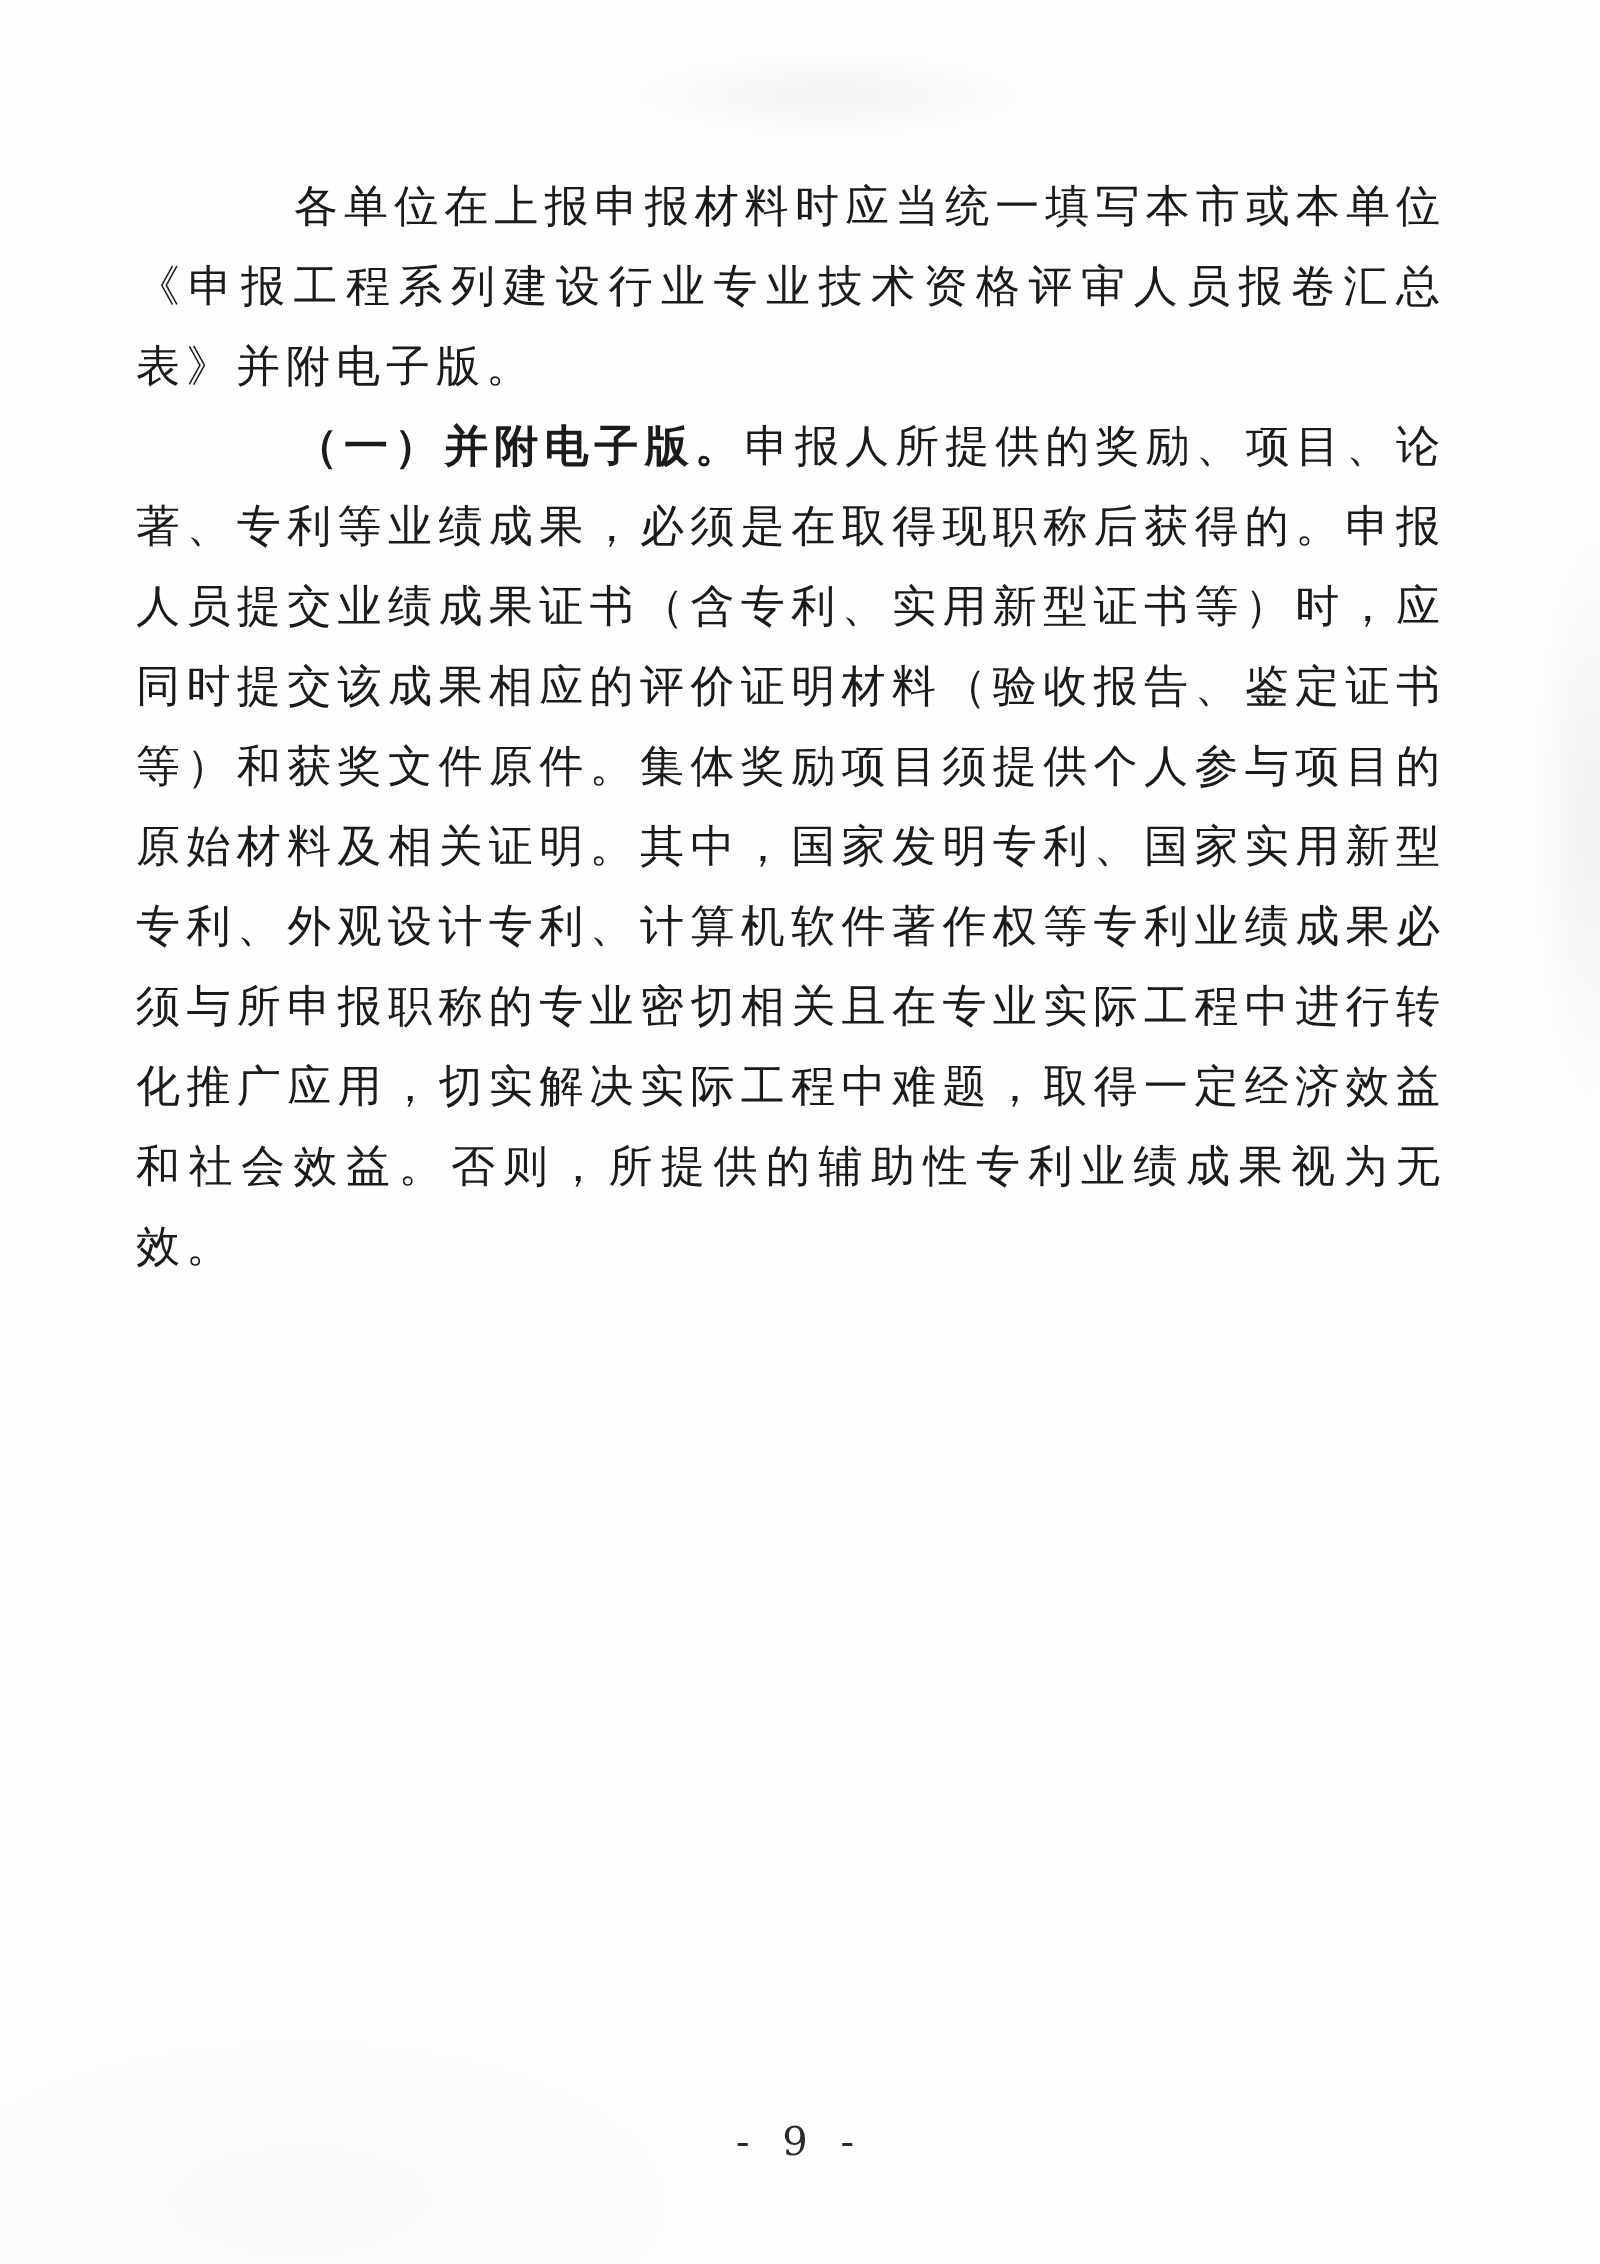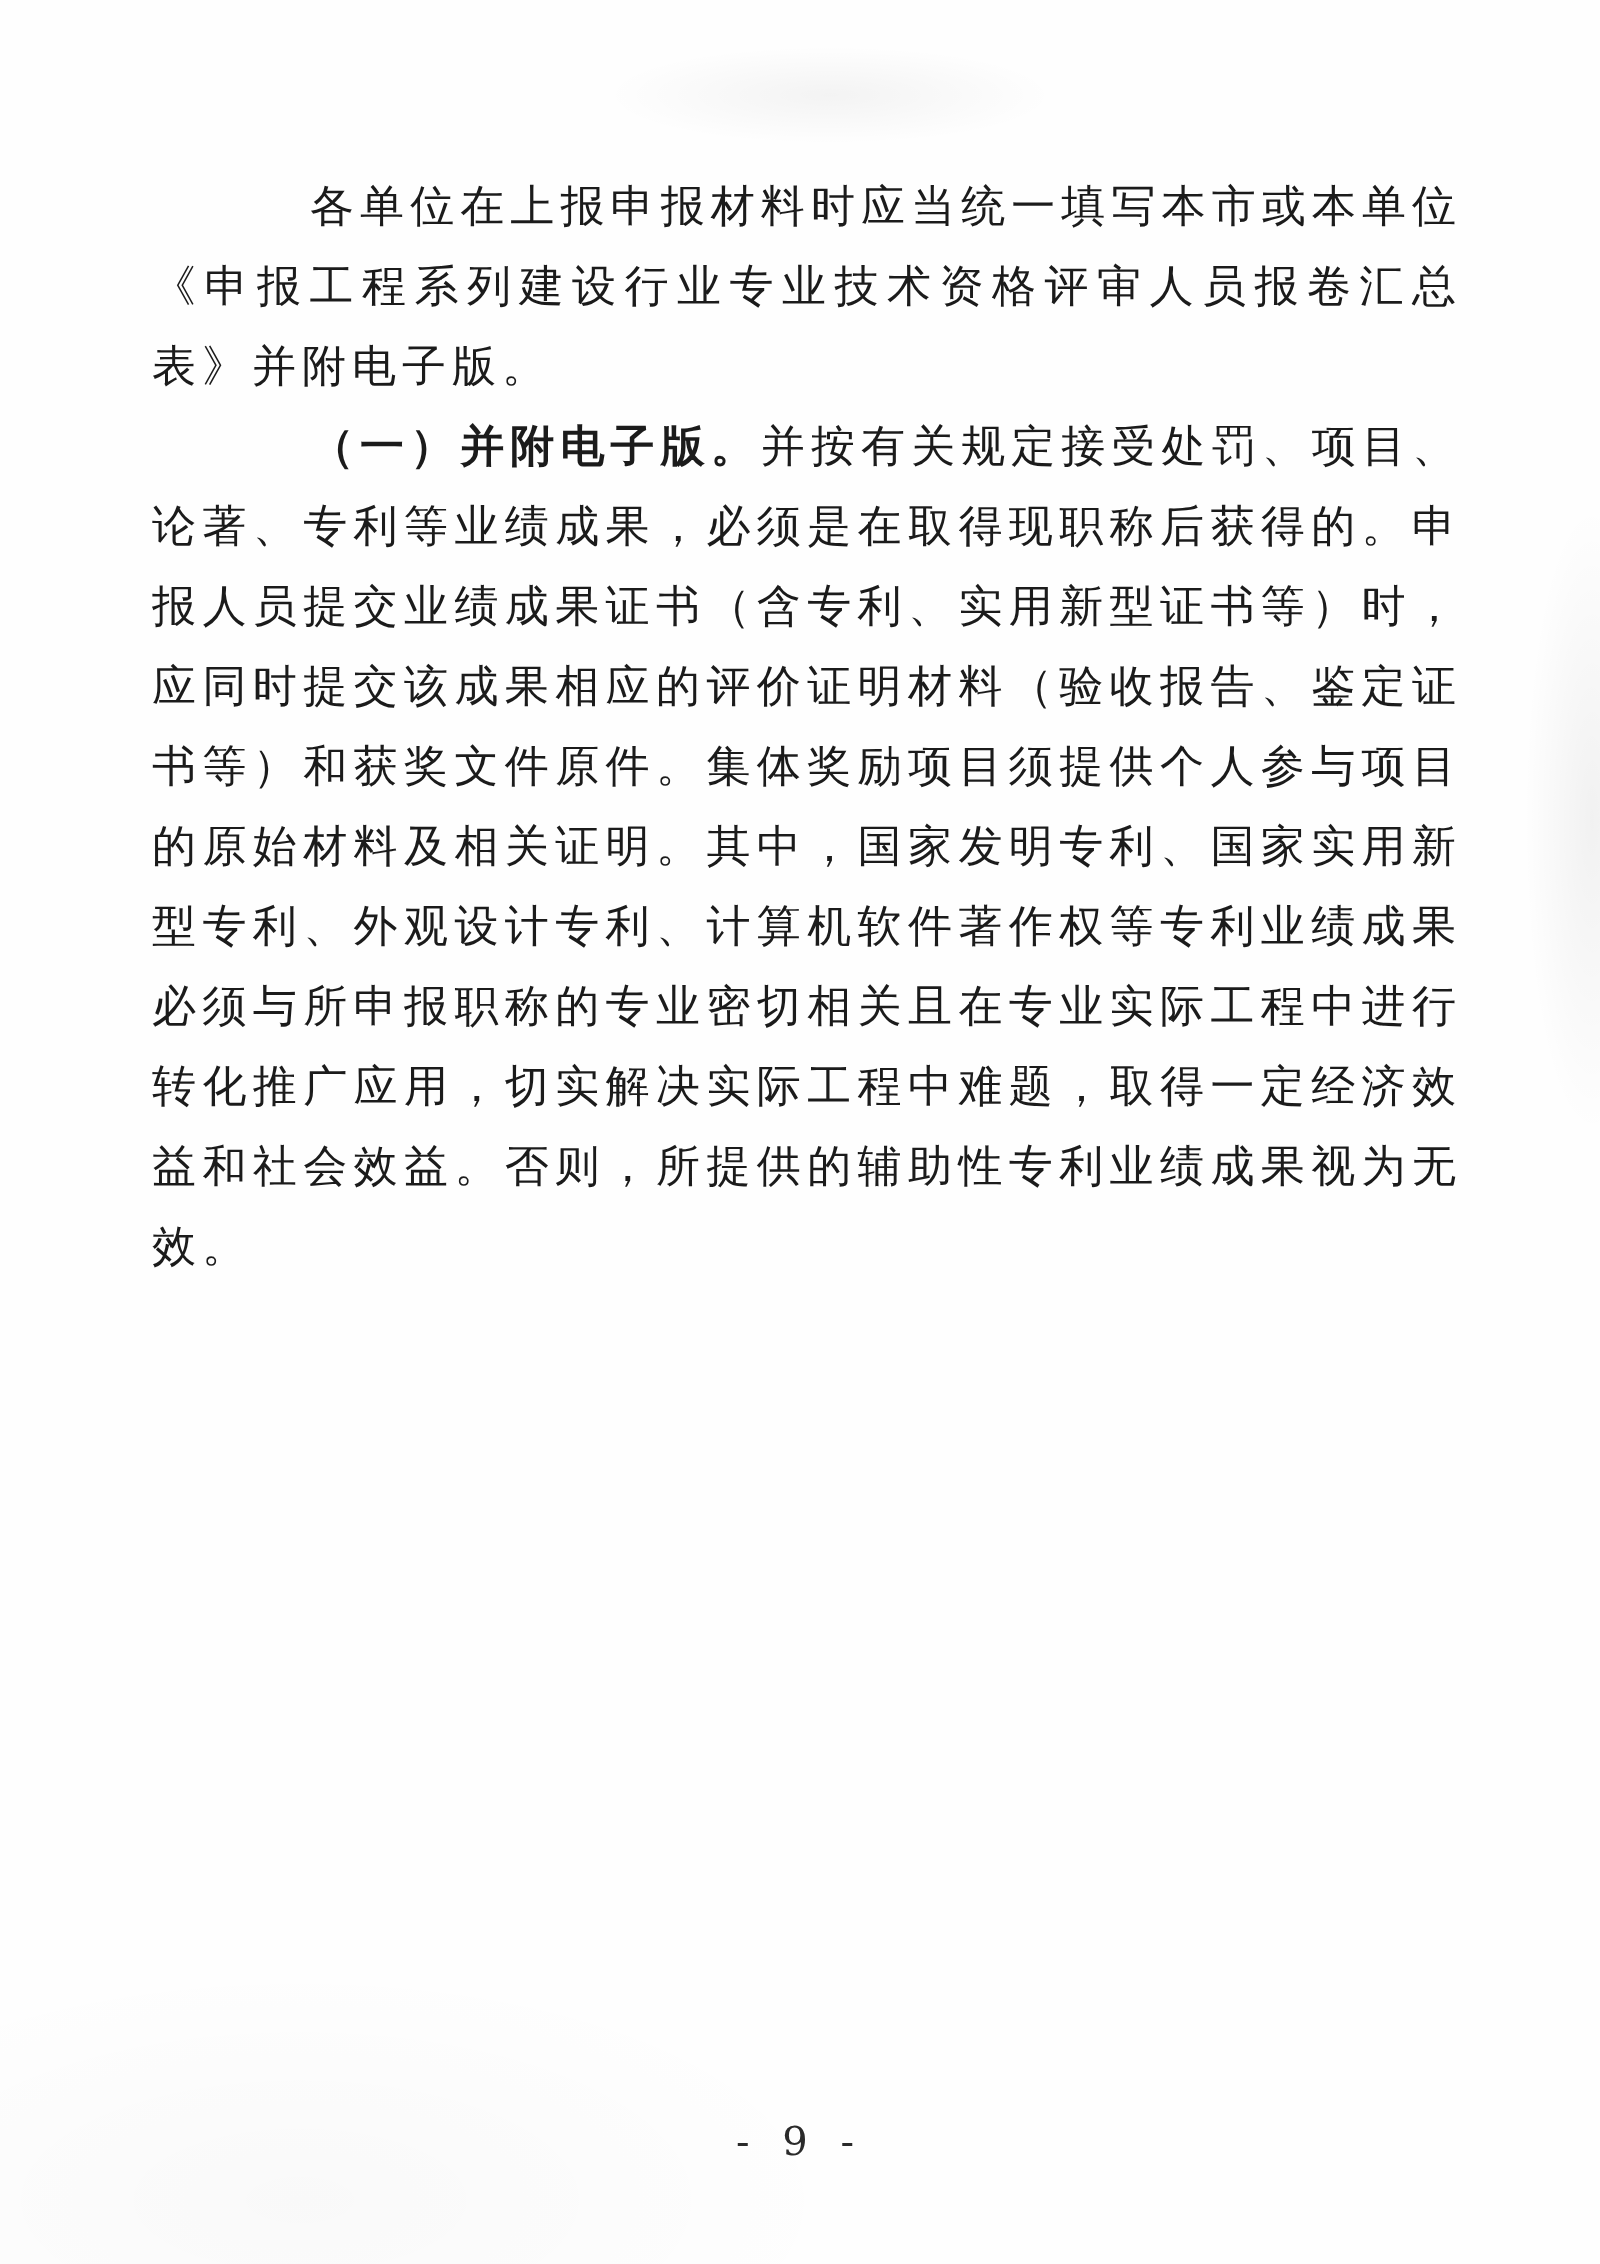--- a/index.html
+++ b/index.html
@@ -16,21 +16,21 @@
     font-family: "DejaVu Serif", serif;
     overflow: hidden;
     background:
       radial-gradient(ellipse 320px 70px at 830px 95px, rgba(0,0,0,0.045), rgba(0,0,0,0) 70%),
       radial-gradient(ellipse 90px 420px at 1592px 820px, rgba(0,0,0,0.05), rgba(0,0,0,0) 75%),
       radial-gradient(ellipse 700px 300px at 300px 2200px, rgba(0,0,0,0.02), rgba(0,0,0,0) 80%),
       #fefefe;
   }
   .content {
     position: absolute;
-    left: 152px;
+    left: 136px;
     top: 166px;
     width: 1310px;
   }
   .para {
     margin: 0;
     font-size: 44px;
     line-height: 80px;
     letter-spacing: 6px;
     text-align: justify;
     text-justify: inter-character;
@@ -53,20 +53,20 @@
 </style>
 </head>
 <body>
 
 <div class="page">
   <div class="content">
 
     <p class="para"><span class="lead"></span><span>各单位在上报申报材料时应当统一填写本市或本单位《申报工程系列建设行业专业技术资格评审人员报卷汇总表》并附电子版。</span></p>
 
 
-    <p class="para"><span class="lead">（一）并附电子版。</span><span>并按有关规定接受处罚、项目、论著、专利等业绩成果，必须是在取得现职称后获得的。申报人员提交业绩成果证书（含专利、实用新型证书等）时，应同时提交该成果相应的评价证明材料（验收报告、鉴定证书等）和获奖文件原件。集体奖励项目须提供个人参与项目的原始材料及相关证明。其中，国家发明专利、国家实用新型专利、外观设计专利、计算机软件著作权等专利业绩成果必须与所申报职称的专业密切相关且在专业实际工程中进行转化推广应用，切实解决实际工程中难题，取得一定经济效益和社会效益。否则，所提供的辅助性专利业绩成果视为无效。</span></p>
+    <p class="para"><span class="lead">（一）并附电子版。</span><span>申报人所提供的奖励、项目、论著、专利等业绩成果，必须是在取得现职称后获得的。申报人员提交业绩成果证书（含专利、实用新型证书等）时，应同时提交该成果相应的评价证明材料（验收报告、鉴定证书等）和获奖文件原件。集体奖励项目须提供个人参与项目的原始材料及相关证明。其中，国家发明专利、国家实用新型专利、外观设计专利、计算机软件著作权等专利业绩成果必须与所申报职称的专业密切相关且在专业实际工程中进行转化推广应用，切实解决实际工程中难题，取得一定经济效益和社会效益。否则，所提供的辅助性专利业绩成果视为无效。</span></p>
 
 
 
   </div>
 
   <div class="page-num">- 9 -</div>
 </div>
 
 </body></html>

